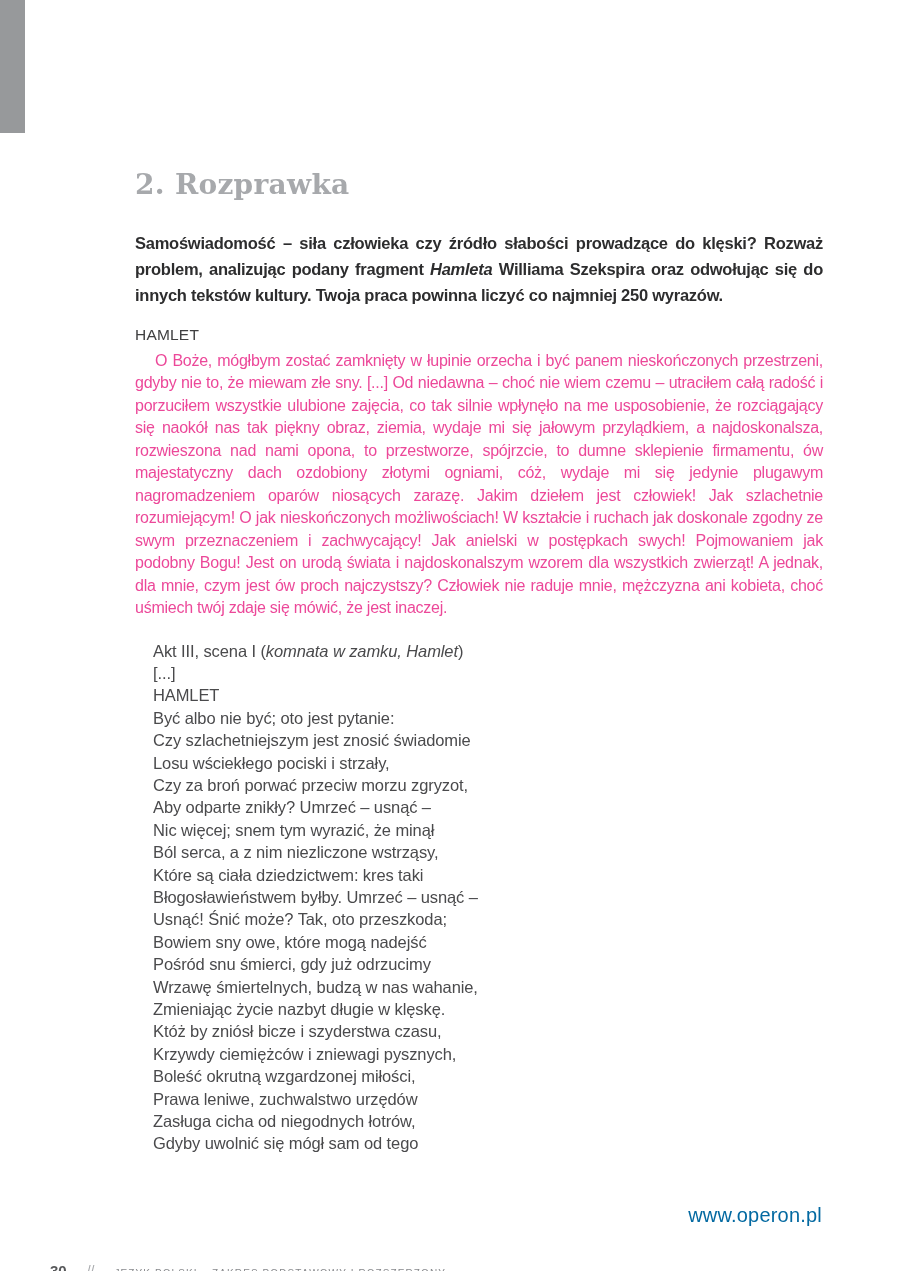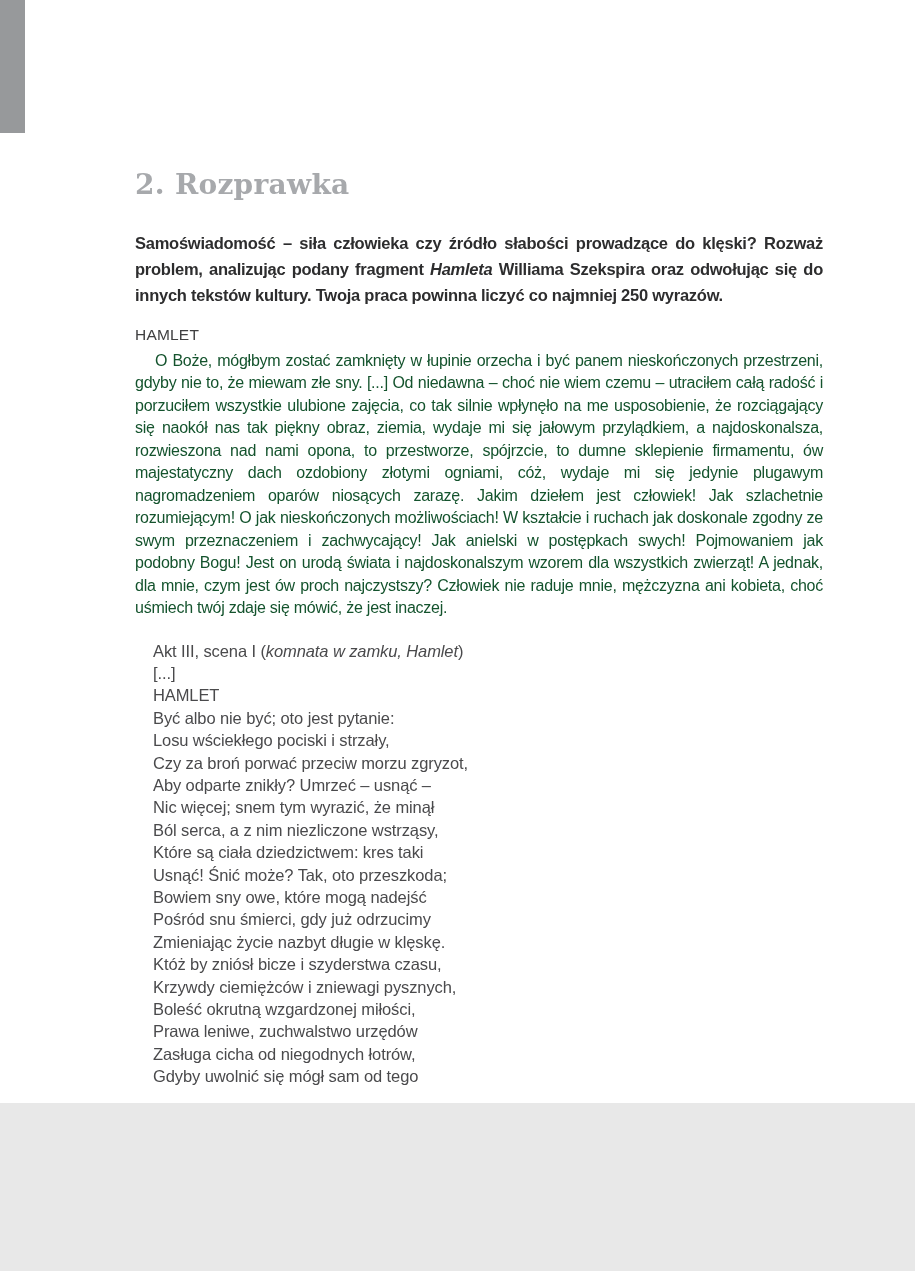--- a/index.html
+++ b/index.html
@@ -4,21 +4,21 @@
 <style>
   html, body {
     margin: 0;
     padding: 0;
     background: #e8e8e8;
     font-family: "Liberation Sans", sans-serif;
   }
   .page {
     position: relative;
     width: 915px;
-    height: 1103px;
+    height: 1271px;
     margin: 0 auto;
     background: #ffffff;
     overflow: hidden;
   }
   .corner-tab {
     position: absolute;
     left: 0;
     top: 0;
     width: 25px;
     height: 133px;
@@ -56,21 +56,21 @@
     letter-spacing: 0.2px;
     color: #404041;
   }
   .prose {
     margin-top: 5px;
     font-size: 16px;
     line-height: 22.5px;
     letter-spacing: -0.25px;
     text-align: justify;
     text-indent: 20px;
-    color: #14532d;
+    color: #ec4899;
   }
   .poem {
     margin-top: 20px;
     margin-left: 18px;
     font-size: 16.5px;
     line-height: 22.4px;
     letter-spacing: -0.1px;
     color: #4a4a4c;
   }
   .poem .italic { font-style: italic; text-align: right; }
@@ -122,29 +122,32 @@
 
     <div class="speaker-label">HAMLET</div>
 
     <p class="prose">O Boże, mógłbym zostać zamknięty w łupinie orzecha i być panem nieskończonych przestrzeni, gdyby nie to, że miewam złe sny. [...] Od niedawna – choć nie wiem czemu – utraciłem całą radość i porzuciłem wszystkie ulubione zajęcia, co tak silnie wpłynęło na me usposobienie, że rozciągający się naokół nas tak piękny obraz, ziemia, wydaje mi się jałowym przylądkiem, a najdoskonalsza, rozwieszona nad nami opona, to przestworze, spójrzcie, to dumne sklepienie firmamentu, ów majestatyczny dach ozdobiony złotymi ogniami, cóż, wydaje mi się jedynie plugawym nagromadzeniem oparów niosących zarazę. Jakim dziełem jest człowiek! Jak szlachetnie rozumiejącym! O jak nieskończonych możliwościach! W kształcie i ruchach jak doskonale zgodny ze swym przeznaczeniem i zachwycający! Jak anielski w postępkach swych! Pojmowaniem jak podobny Bogu! Jest on urodą świata i najdoskonalszym wzorem dla wszystkich zwierząt! A jednak, dla mnie, czym jest ów proch najczystszy? Człowiek nie raduje mnie, mężczyzna ani kobieta, choć uśmiech twój zdaje się mówić, że jest inaczej.</p>
 
     <div class="poem">
       <div><span>Akt III, scena I (</span><span class="italic">komnata w zamku, Hamlet</span><span>)</span></div>
       <div>[...]</div>
       <div>HAMLET</div>
       <div>Być albo nie być; oto jest pytanie:</div>
+      <div>Czy szlachetniejszym jest znosić świadomie</div>
       <div>Losu wściekłego pociski i strzały,</div>
       <div>Czy za broń porwać przeciw morzu zgryzot,</div>
       <div>Aby odparte znikły? Umrzeć – usnąć –</div>
       <div>Nic więcej; snem tym wyrazić, że minął</div>
       <div>Ból serca, a z nim niezliczone wstrząsy,</div>
       <div>Które są ciała dziedzictwem: kres taki</div>
+      <div>Błogosławieństwem byłby. Umrzeć –  usnąć –</div>
       <div>Usnąć! Śnić może? Tak, oto przeszkoda;</div>
       <div>Bowiem sny owe, które mogą nadejść</div>
       <div>Pośród snu śmierci, gdy już odrzucimy</div>
+      <div>Wrzawę śmiertelnych, budzą w nas wahanie,</div>
       <div>Zmieniając życie nazbyt długie w klęskę.</div>
       <div>Któż by zniósł bicze i szyderstwa czasu,</div>
       <div>Krzywdy ciemiężców i zniewagi pysznych,</div>
       <div>Boleść okrutną wzgardzonej miłości,</div>
       <div>Prawa leniwe, zuchwalstwo urzędów</div>
       <div>Zasługa cicha od niegodnych łotrów,</div>
       <div>Gdyby uwolnić się mógł sam od tego</div>
     </div>
 
   </div>

